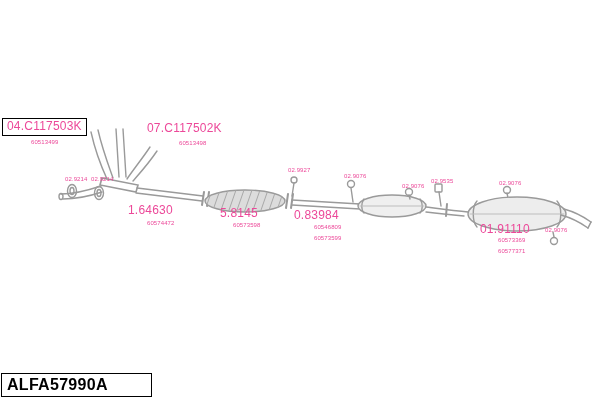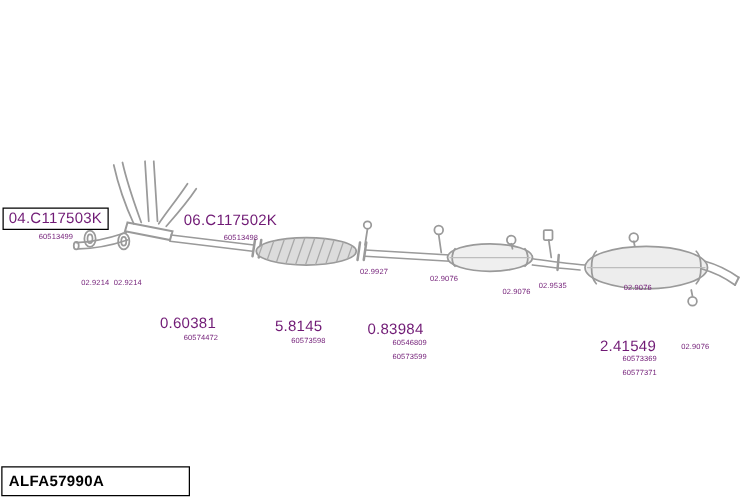--- a/index.html
+++ b/index.html
@@ -5,30 +5,30 @@
   * { margin:0; padding:0; box-sizing:border-box; }
   html,body { width:600px; height:400px; }
   body {
     background:#ffffff;
     font-family:"Liberation Sans", sans-serif;
     color:#000;
     overflow:hidden;
   }
   .stage { position:relative; width:600px; height:400px; background:#fff; }
   .stage > svg { position:absolute; left:0; top:0; }
-  .labels span { position:absolute; white-space:nowrap; color:#701a75; line-height:1.1;margin-top:48px; }
+  .labels span { position:absolute; white-space:nowrap; color:#ec4899; line-height:1.1; }
   .code.lg { font-size:12px; letter-spacing:0.2px; }
   .code.sm { font-size:6px; letter-spacing:0.1px; }
   .oe     { font-size:6px; color:#151515; letter-spacing:0.1px; }
   .boxed  { border:1.5px solid #000; padding:1px 4px 2px 4px; background:#fff; }
   .footer-box {
     position:absolute; left:1px; top:373px; width:151px; height:24px;
     border:1.5px solid #000; background:#fff;
     display:flex; align-items:center; padding-left:5px;
-    font-size:12px; font-weight:700; letter-spacing:0.3px;
+    font-size:16px; font-weight:700; letter-spacing:0.3px;
   }
 </style>
 </head>
 <body>
 
 <div class="stage">
 
   <svg width="600" height="400" viewBox="0 0 600 400">
     <defs>
       <clipPath id="catClip">
@@ -149,34 +149,34 @@
       </g>
 
     </g>
   </svg>
 
   <div class="labels">
 
     <span class="code lg boxed" style="left:2px;top:118px">04.C117503K</span>
     <span class="oe" style="left:31px;top:139px">60513499</span>
 
-    <span class="code lg" style="left:147px;top:122px">06.C117502K</span>
+    <span class="code lg" style="left:147px;top:122px">07.C117502K</span>
     <span class="oe" style="left:179px;top:140px">60513498</span>
 
-    <span class="code lg" style="left:128px;top:204px">0.60381</span>
+    <span class="code lg" style="left:128px;top:204px">1.64630</span>
     <span class="oe" style="left:147px;top:220px">60574472</span>
 
     <span class="code lg" style="left:220px;top:207px">5.8145</span>
     <span class="oe" style="left:233px;top:222px">60573598</span>
 
     <span class="code lg" style="left:294px;top:209px">0.83984</span>
     <span class="oe" style="left:314px;top:224px">60546809</span>
     <span class="oe" style="left:314px;top:235px">60573599</span>
 
-    <span class="code lg" style="left:480px;top:223px">2.41549</span>
+    <span class="code lg" style="left:480px;top:223px">01.91110</span>
     <span class="oe" style="left:498px;top:237px">60573369</span>
     <span class="oe" style="left:498px;top:248px">60577371</span>
 
     <span class="code sm" style="left:65px;top:176px">02.9214</span>
     <span class="code sm" style="left:91px;top:176px">02.9214</span>
     <span class="code sm" style="left:288px;top:167px">02.9927</span>
     <span class="code sm" style="left:344px;top:173px">02.9076</span>
     <span class="code sm" style="left:402px;top:183px">02.9076</span>
     <span class="code sm" style="left:431px;top:178px">02.9535</span>
     <span class="code sm" style="left:499px;top:180px">02.9076</span>

